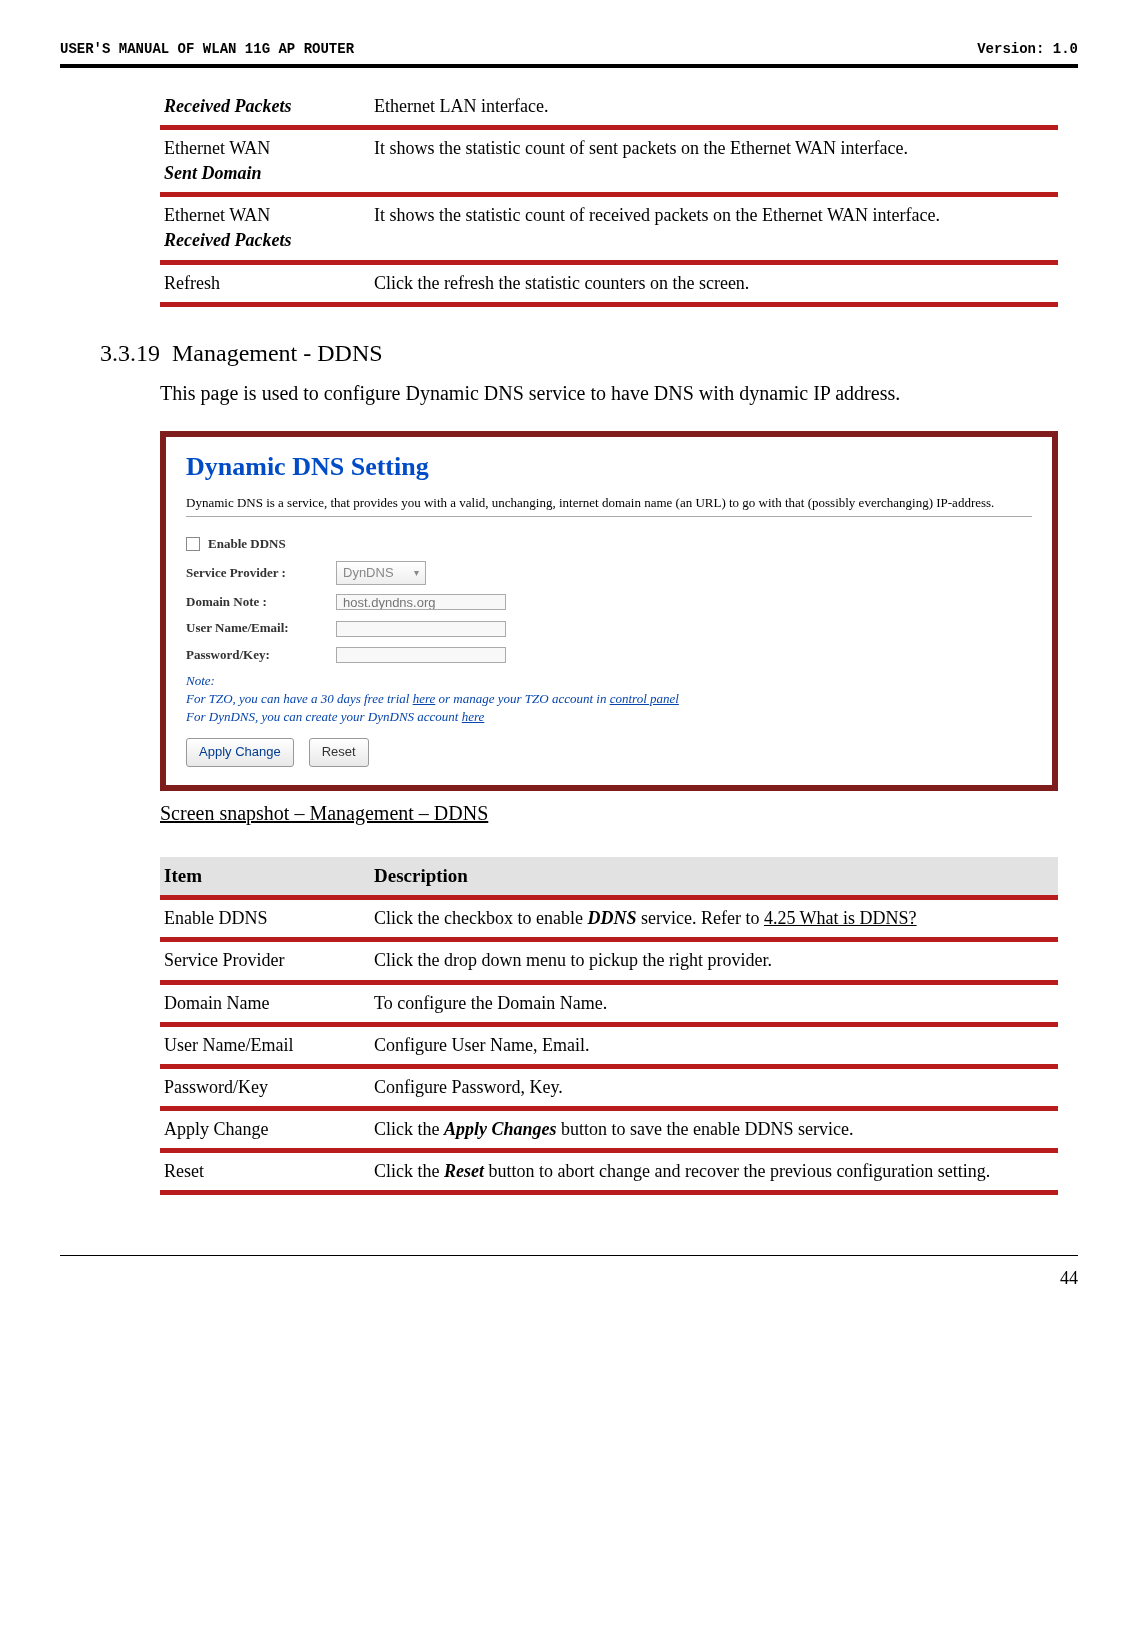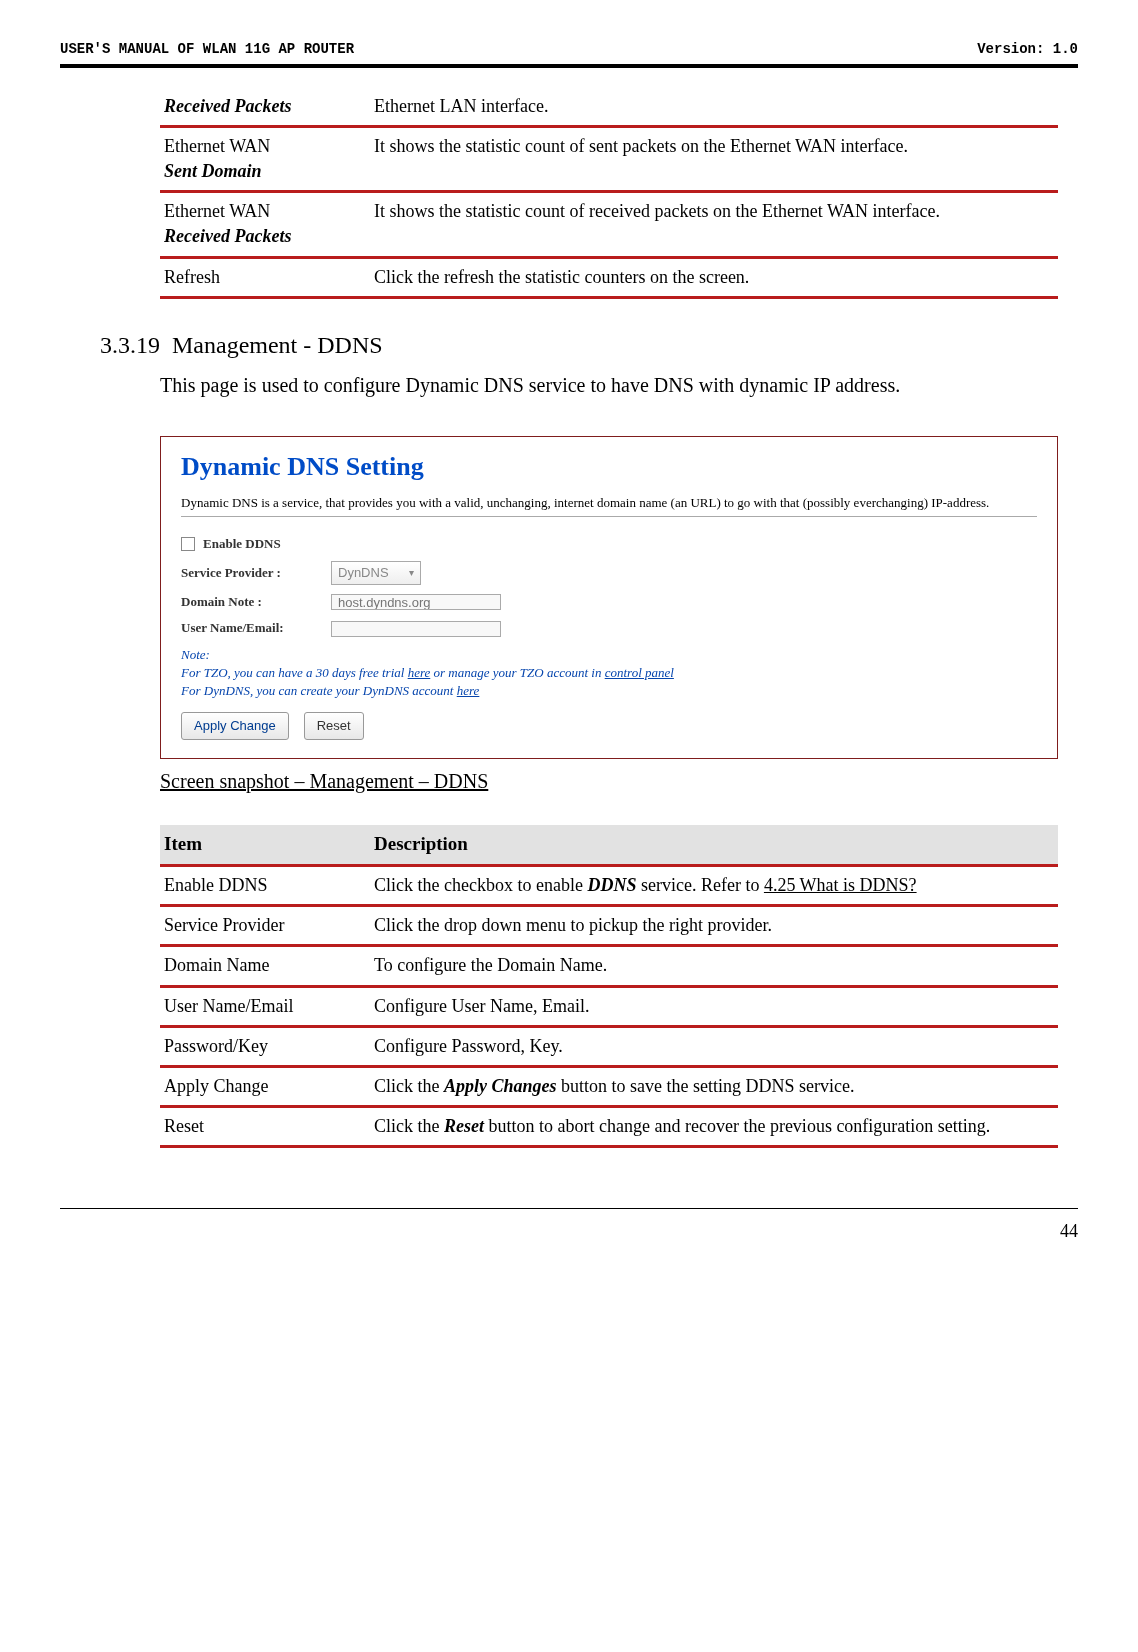--- a/index.html
+++ b/index.html
@@ -33,21 +33,21 @@
   }
   table.desc-table {
     width: 100%;
     border-collapse: collapse;
     margin-bottom: 30px;
   }
   table.desc-table td, table.desc-table th {
     text-align: left;
     vertical-align: top;
     padding: 6px 8px 6px 4px;
-    border-bottom: 3px solid #b91c1c;
+    border-bottom: 5px solid #b91c1c;
   }
   table.desc-table th {
     background: #e2e2e2;
     font-weight: bold;
     font-size: 19px;
   }
   table.desc-table td.col1 {
     width: 210px;
   }
   .bolditalic { font-style: italic; font-weight: bold; }
@@ -56,24 +56,24 @@
     margin-left: 40px;
     margin-bottom: 8px;
   }
   .section-body {
     margin-left: 100px;
     margin-right: 40px;
     font-size: 20px;
     line-height: 1.5;
   }
   .screenshot-box {
-    border: 1px solid #7f1d1d;
+    border: 6px solid #7f1d1d;
     background: #fff;
     padding: 12px 20px 18px 20px;
-    margin: 36px 0 8px 0;
+    margin: 23px 0 8px 0;
     font-family: Arial, sans-serif;
   }
   .ss-title {
     color: #004cc7;
     font-weight: bold;
     font-size: 26px;
     font-family: "Times New Roman", Times, serif;
     margin-bottom: 8px;
   }
   .ss-desc {
@@ -226,20 +226,24 @@
     <div class="form-row">
       <span class="form-label">Domain Note :</span>
       <input class="form-input" type="text" placeholder="host.dyndns.org" style="">
     </div>
 
     <div class="form-row">
       <span class="form-label">User Name/Email:</span>
       <input class="form-input" type="text" style="">
     </div>
 
+    <div class="form-row">
+      <span class="form-label">Password/Key:</span>
+      <input class="form-input" type="text" style="">
+    </div>
 
     <div class="note-block">
       <span class="note-head">Note:</span><br>
       <span class="text">For TZO, you can have a 30 days free trial </span><span class="link">here</span><span class="text"> or manage your TZO account in </span><span class="link">control panel</span><br>
       <span class="text">For DynDNS, you can create your DynDNS account </span><span class="link">here</span>
     </div>
 
     <div>
       <span class="btn">Apply Change</span>
       <span class="btn" style="color:#333;">Reset</span>
@@ -272,21 +276,21 @@
       <td class="col1">User Name/Email</td>
       <td>Configure User Name, Email.</td>
     </tr>
     <tr>
       <td class="col1">Password/Key</td>
       <td>Configure Password, Key.</td>
     </tr>
     <tr>
       <td class="col1">Apply Change</td>
       <td>
-        <span>Click the </span><span class="bolditalic">Apply Changes</span><span> button to save the setting DDNS service.</span>
+        <span>Click the </span><span class="bolditalic">Apply Changes</span><span> button to save the enable DDNS service.</span>
       </td>
     </tr>
     <tr>
       <td class="col1">Reset</td>
       <td>
         <span>Click the </span><span class="bolditalic">Reset</span><span> button to abort change and recover the previous configuration setting.</span>
       </td>
     </tr>
   </tbody>
     </table>

